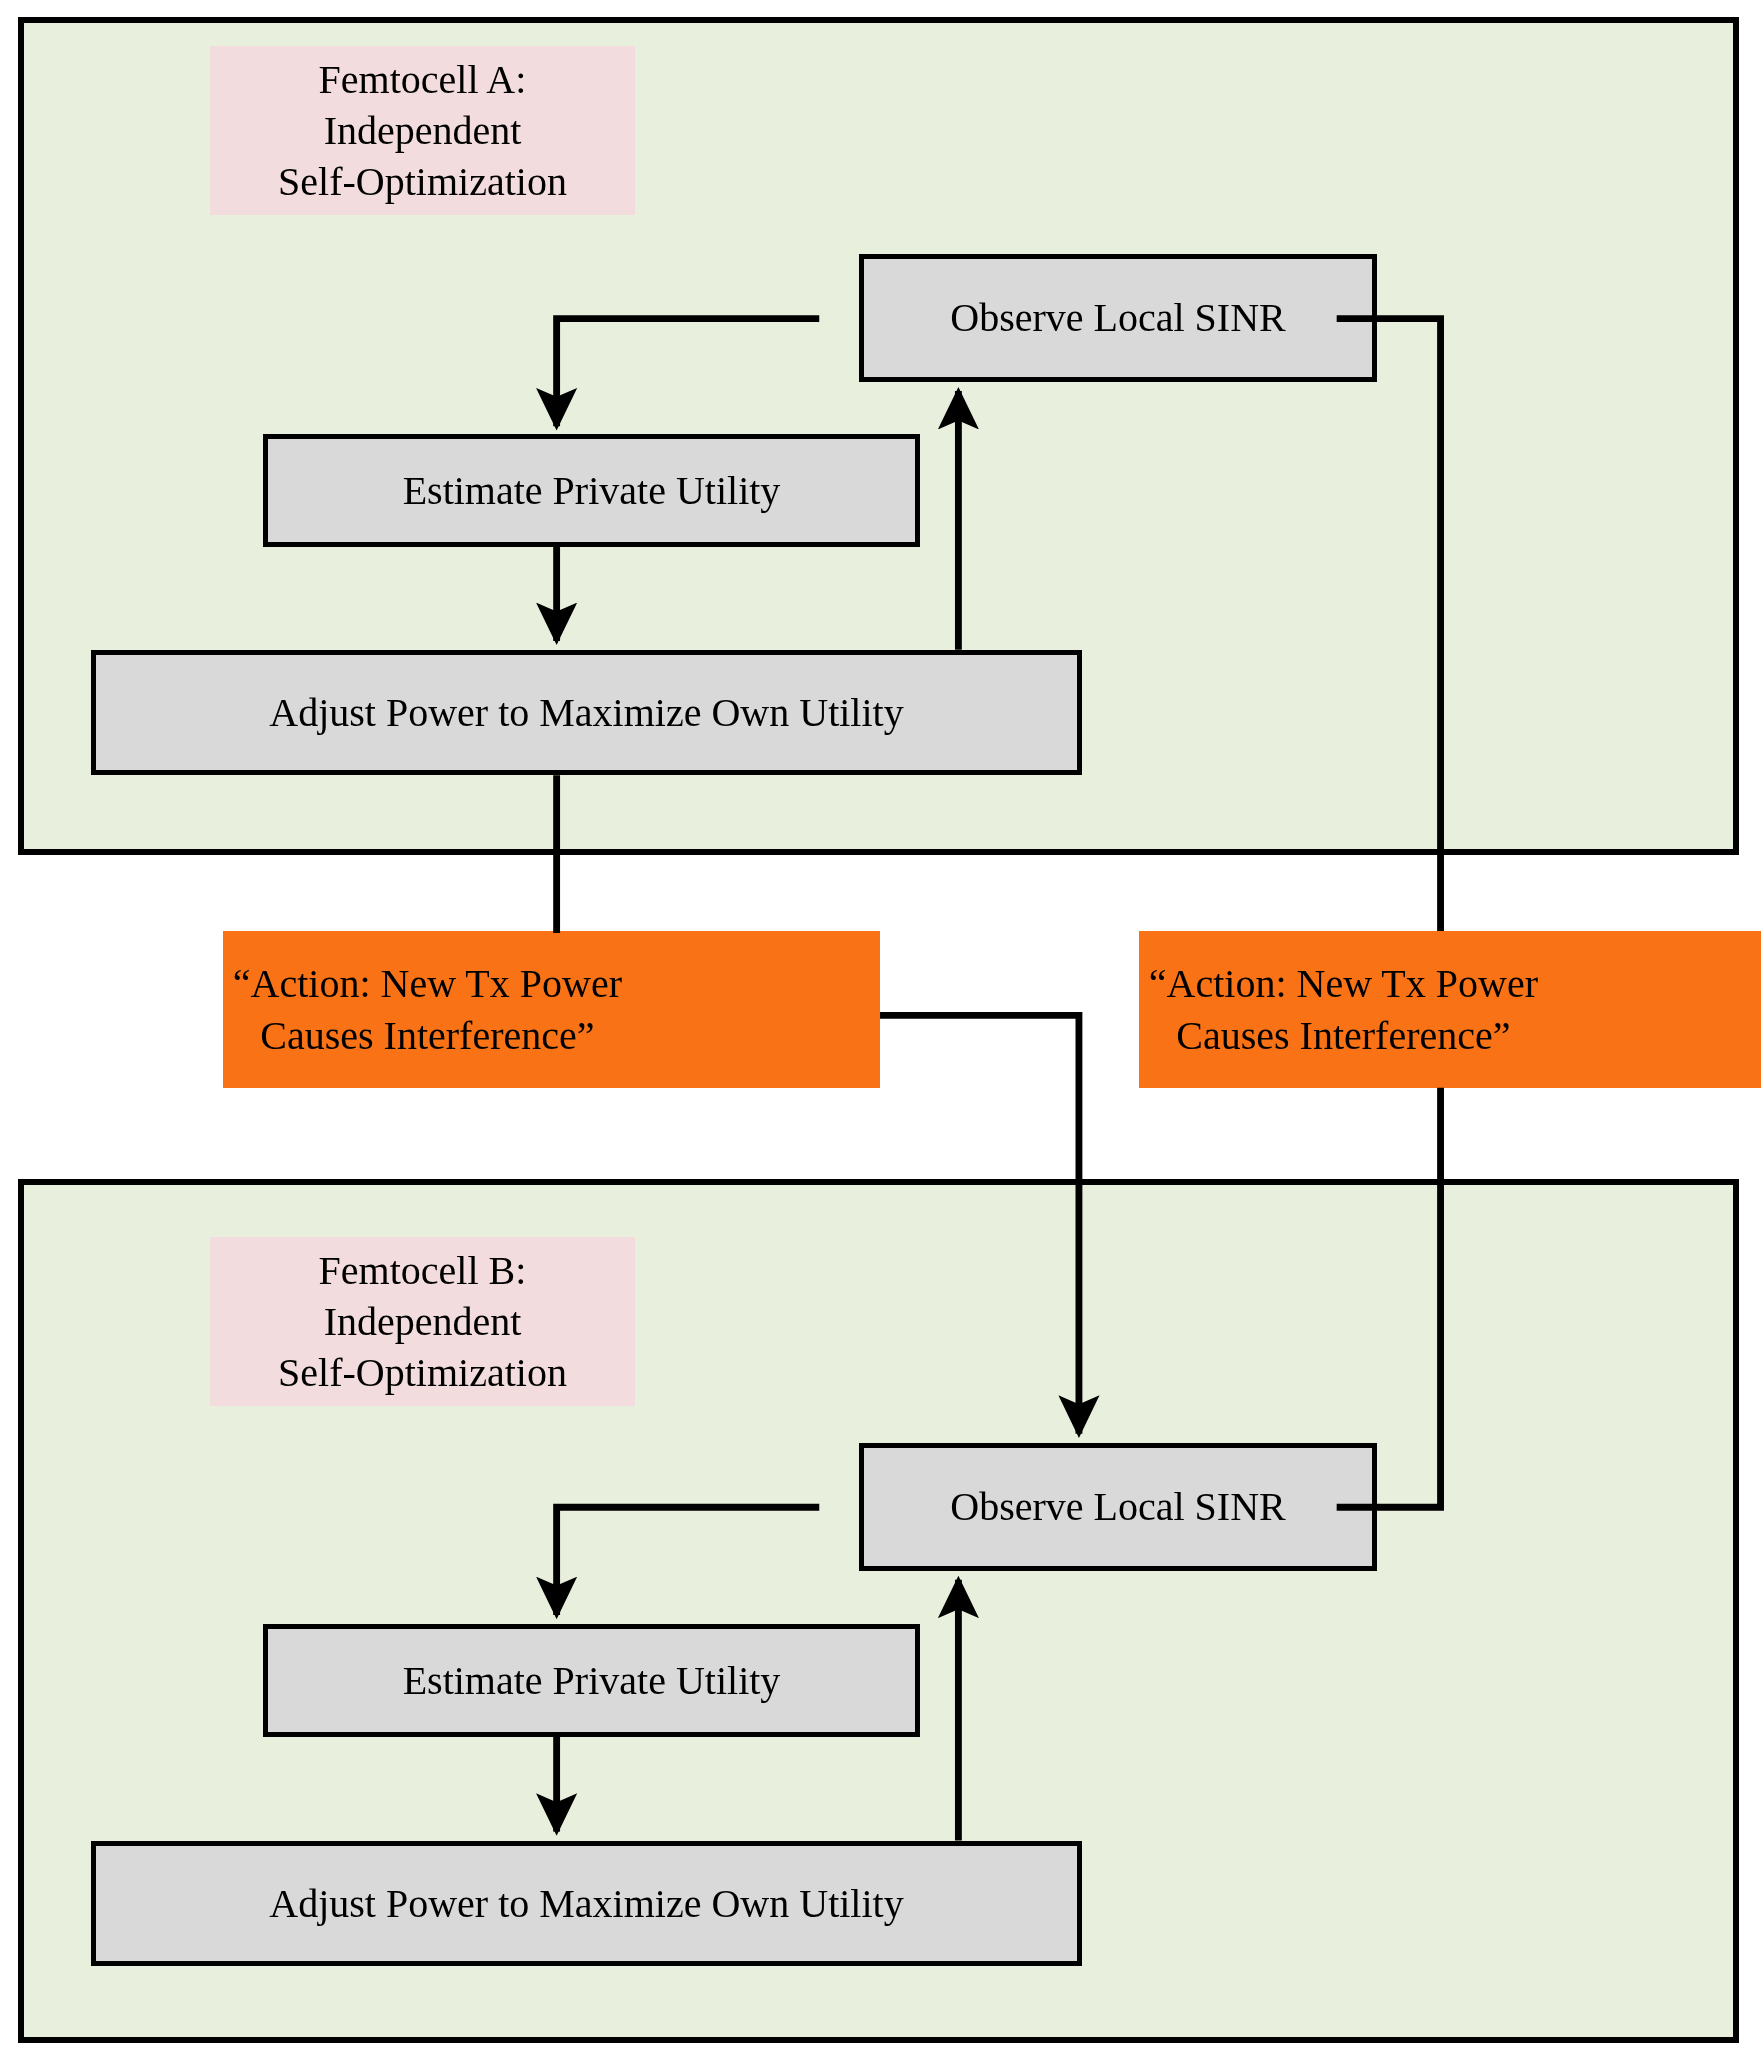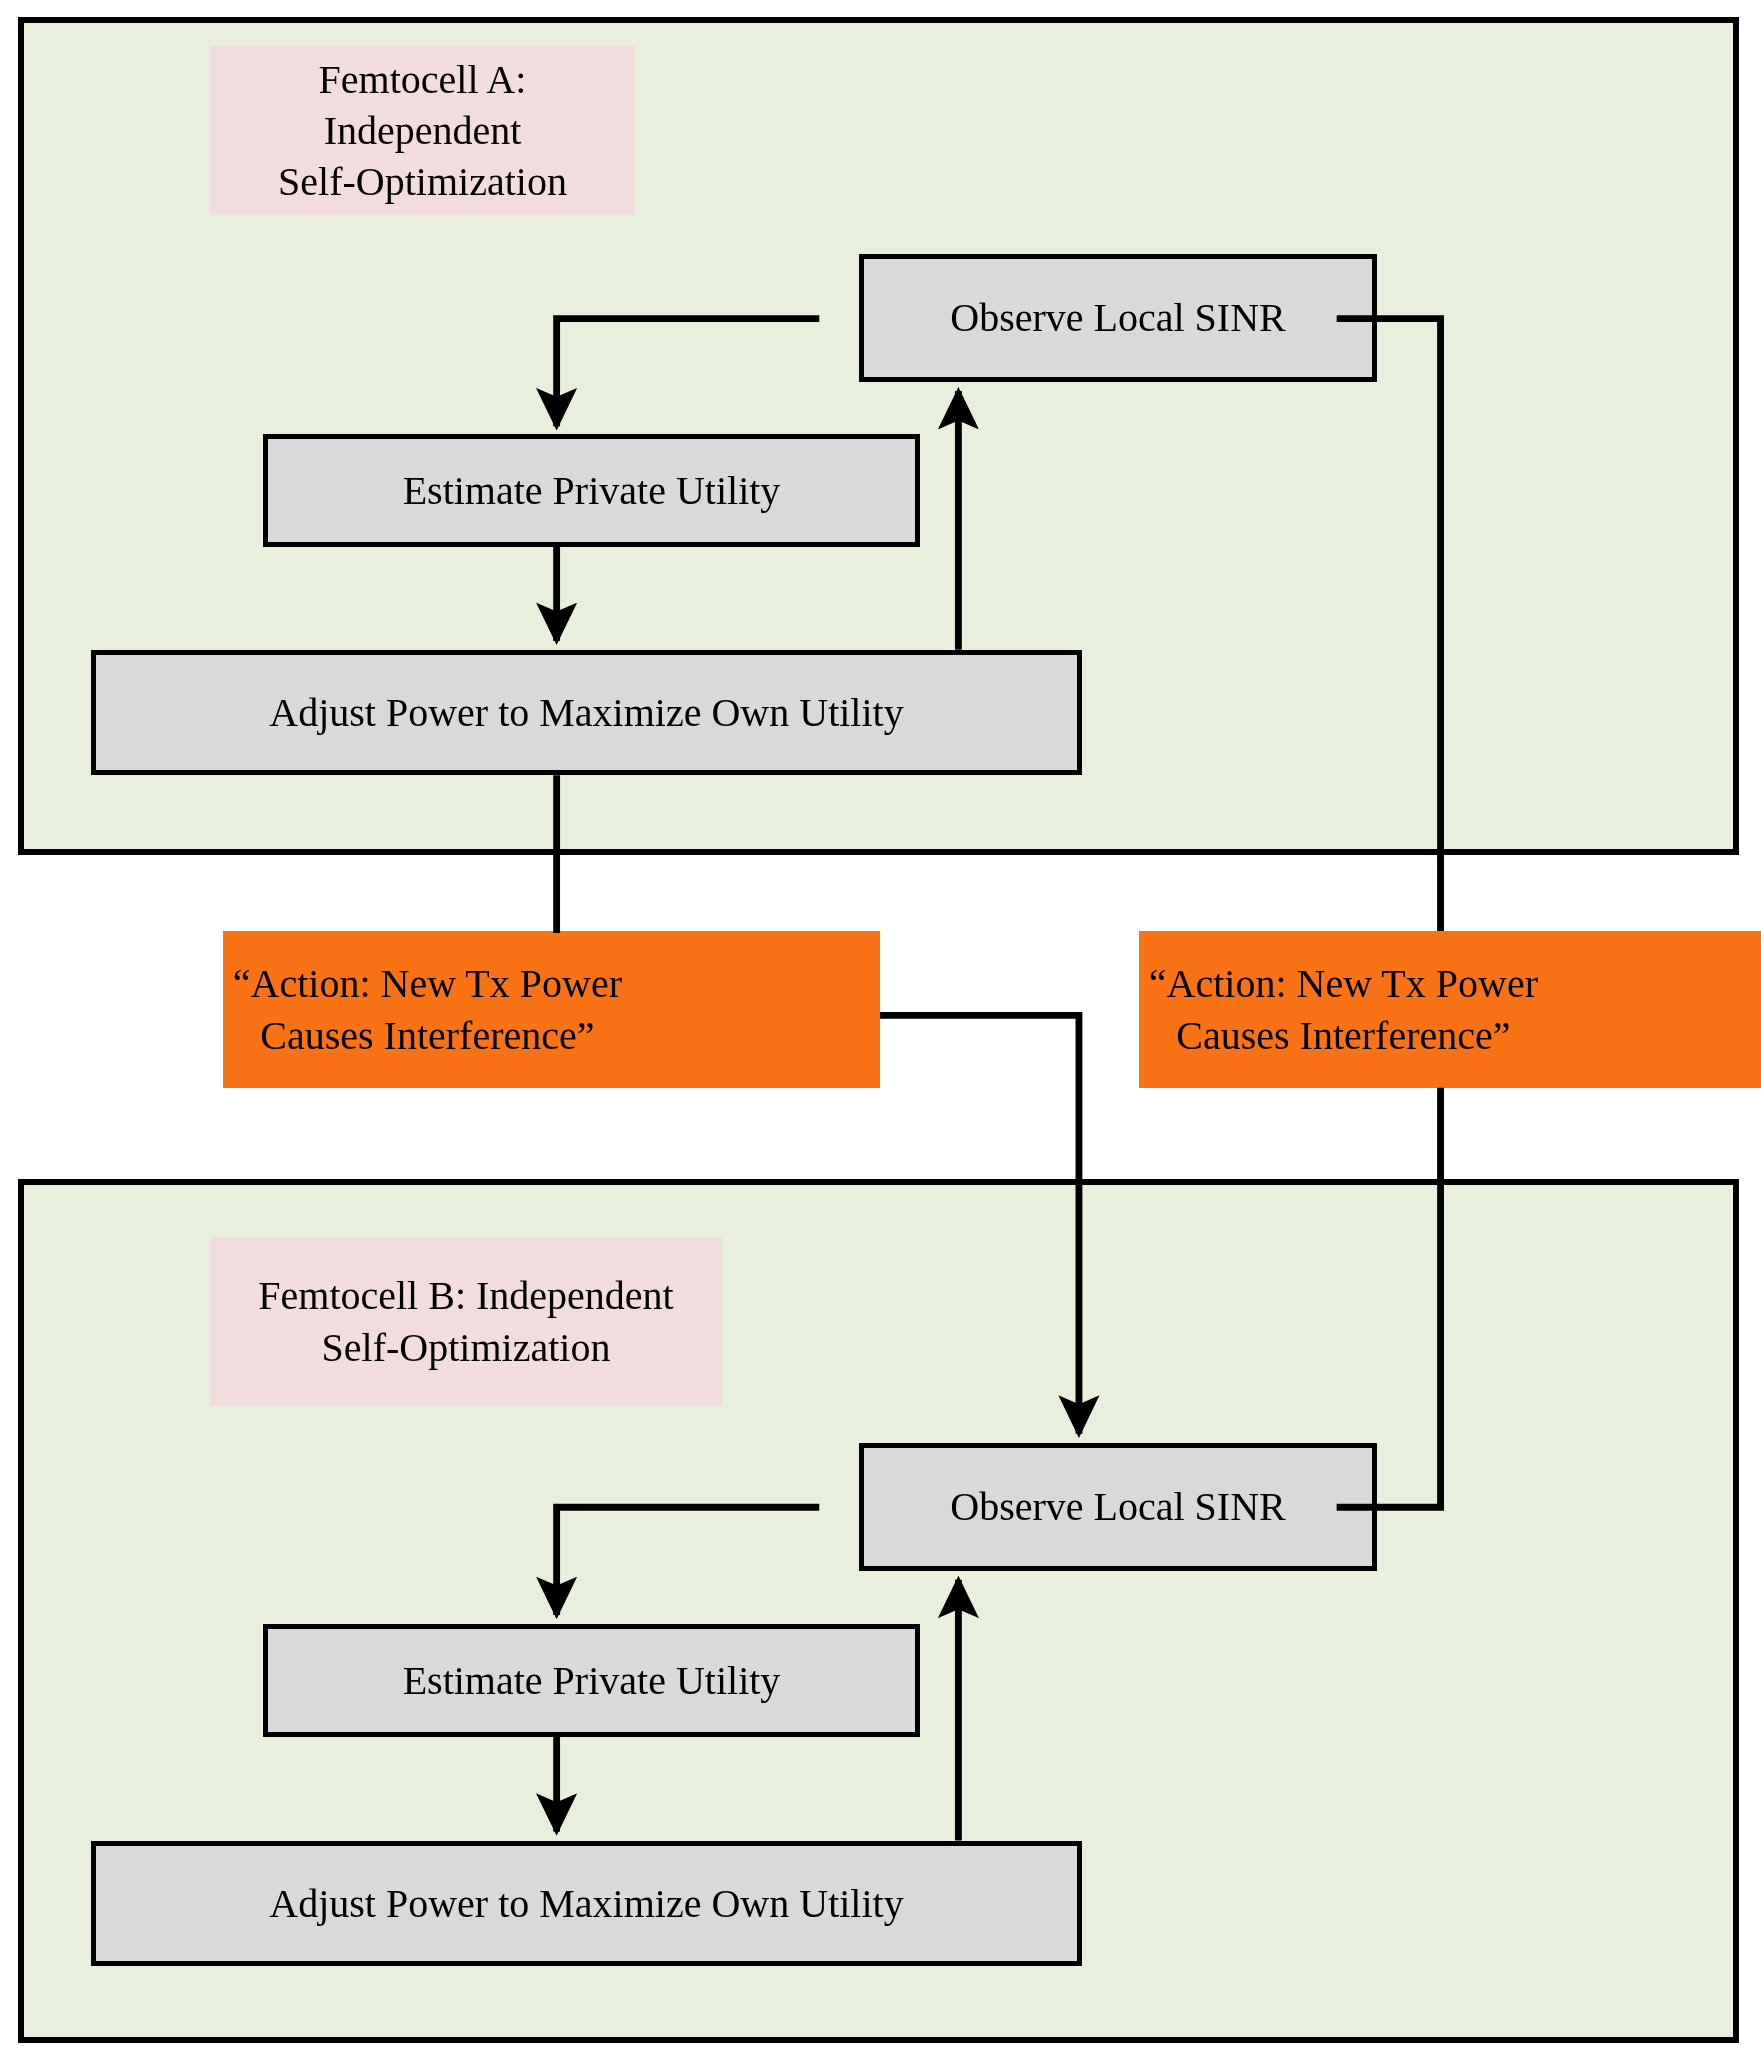--- a/index.html
+++ b/index.html
@@ -97,21 +97,21 @@
 
   <div class="note" style="left:1139px;top:931px;width:647px;height:157px;">
     <div>
       <div>“Action: New Tx Power</div>
       <div>Causes Interference”</div>
     </div>
   </div>
 
   <div class="region" style="left:17.6px;top:1179px;width:1721px;height:864px;"></div>
 
-  <div class="title-band" style="left:210px;top:1237px;width:512px;height:169px;">
+  <div class="title-band" style="left:210px;top:1237px;width:425px;height:169px;">
     <div>
       <div>Femtocell B: Independent</div>
       <div>Self-Optimization</div>
     </div>
   </div>
 
   <div class="pbox" style="left:819px;top:1443px;width:518px;height:128px;">
     <span>Observe Local SINR</span>
   </div>
 

